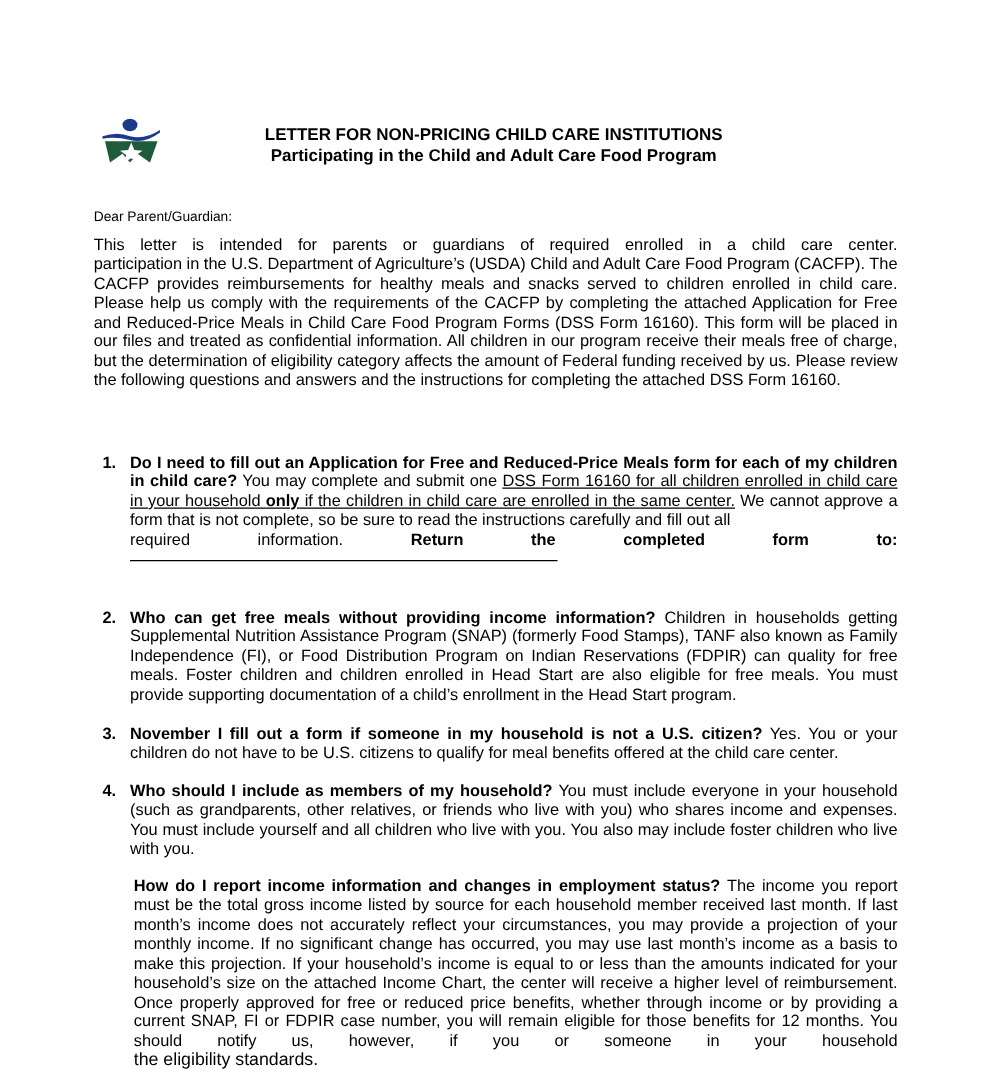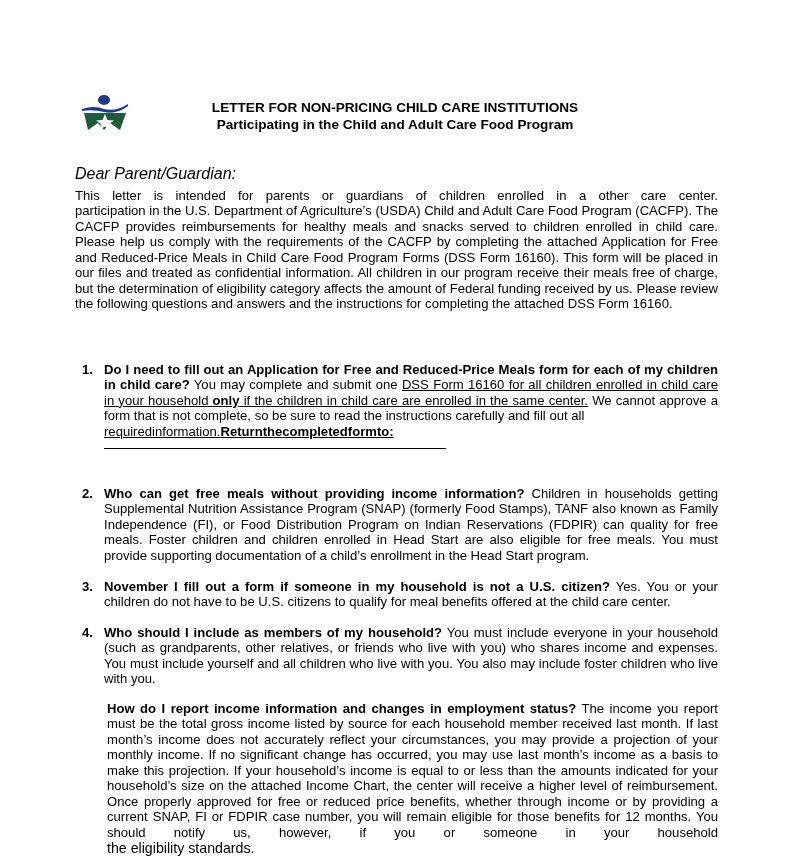--- a/index.html
+++ b/index.html
@@ -34,23 +34,22 @@
       width: 490px;
       text-align: center;
       font-weight: bold;
       font-size: 13.6px;
       line-height: 17px;
     }
     .salutation {
       position: absolute;
       left: 75px;
       top: 165px;
-      font-size: 16px;
+      font-size: 11px;
       line-height: 18px;
-      font-style: italic;
     }
     .body-text {
       position: absolute;
       font-size: 13.1px;
       line-height: 15.45px;
       text-align: justify;
     }
     .intro {
       left: 75px;
       top: 188px;
@@ -78,21 +77,21 @@
     }
     .qa .txt {
       margin-left: 22px;
       text-align: justify;
     }
     .q { font-weight: bold; }
     .u { text-decoration: underline; }
     .b { font-weight: bold; }
     .return-line {
       display: flex;
-      text-decoration: underline;
+      justify-content: space-between;
     }
     .address-line {
       margin-top: 9px;
       width: 342px;
       border-bottom: 1.5px solid #000;
       height: 0;
     }
     .address-caption {
       width: 342px;
       text-align: center;
@@ -135,21 +134,21 @@
   </svg>
 
   <div class="title-block">
     <div>LETTER FOR NON-PRICING CHILD CARE INSTITUTIONS</div>
     <div>Participating in the Child and Adult Care Food Program</div>
   </div>
 
   <div class="salutation">Dear Parent/Guardian:</div>
 
   <div class="body-text intro">
-    <div class="justify-last">This letter is intended for parents or guardians of children enrolled in a other care center.</div>
+    <div class="justify-last">This letter is intended for parents or guardians of required enrolled in a child care center.</div>
     <div>participation in the U.S. Department of Agriculture’s (USDA) Child and Adult Care Food Program (CACFP). The CACFP provides reimbursements for healthy meals and snacks served to children enrolled in child care. Please help us comply with the requirements of the CACFP by completing the attached Application for Free and Reduced-Price Meals in Child Care Food Program Forms (DSS Form 16160).  This form will be placed in our files and treated as confidential information.  All children in our program receive their meals free of charge, but the determination of eligibility category affects the amount of Federal funding received by us. Please review the following questions and answers and the instructions for completing the attached DSS Form 16160.</div>
   </div>
 
   <div class="qa" style="top: 362px;">
     <span class="num">1.</span>
     <div class="txt">
       <span class="q">Do I need to fill out an Application for Free and Reduced-Price Meals form for each of my children in child care?</span><span> You may complete and submit one </span><span class="u">DSS Form 16160 for all children enrolled in child care in your household </span><span class="u b">only</span><span class="u"> if the children in child care are enrolled in the same center.</span><span> We cannot approve a form that is not complete, so be sure to read the instructions carefully and fill out all</span>
       <div class="return-line">
         <span>required</span>
         <span>information.</span>

